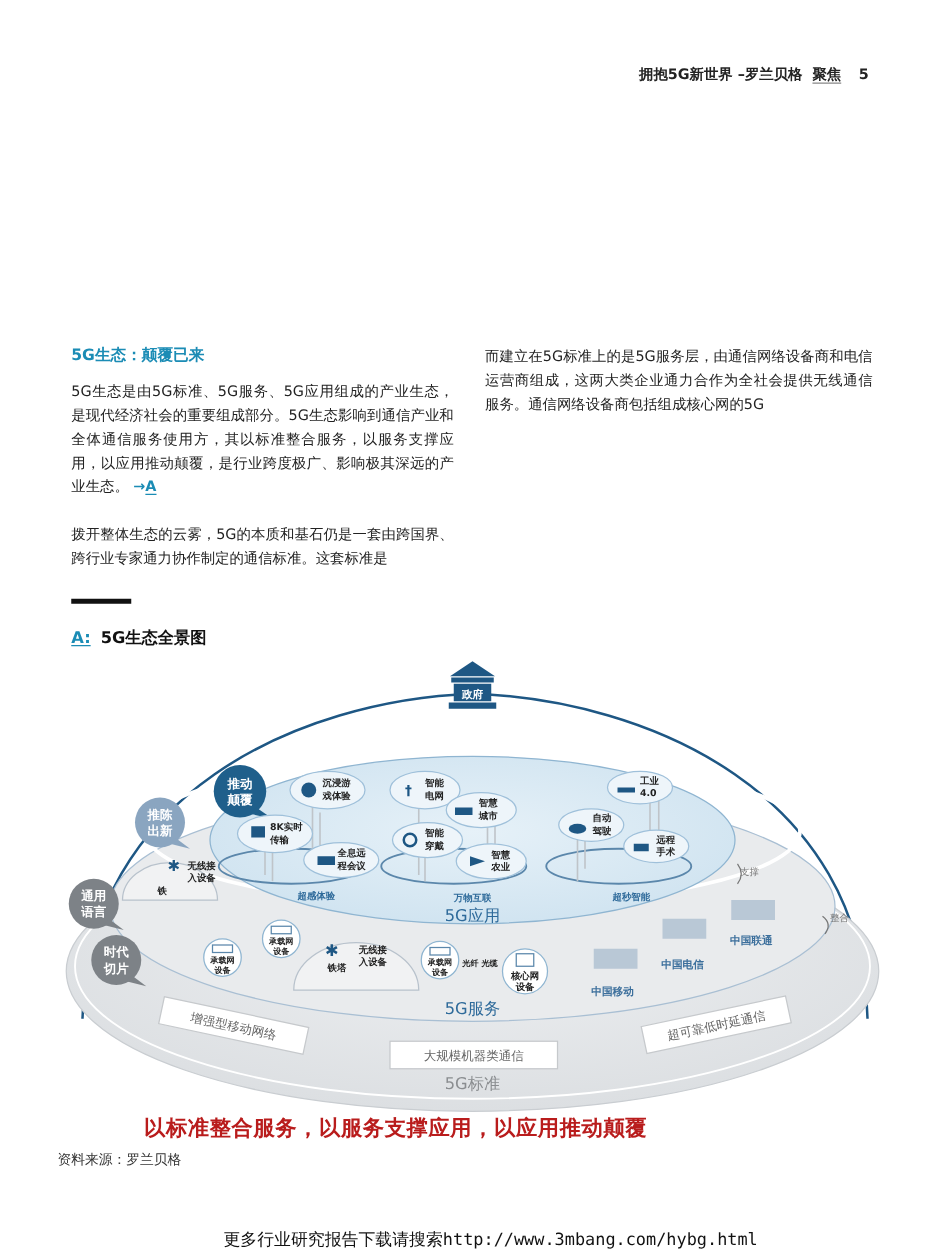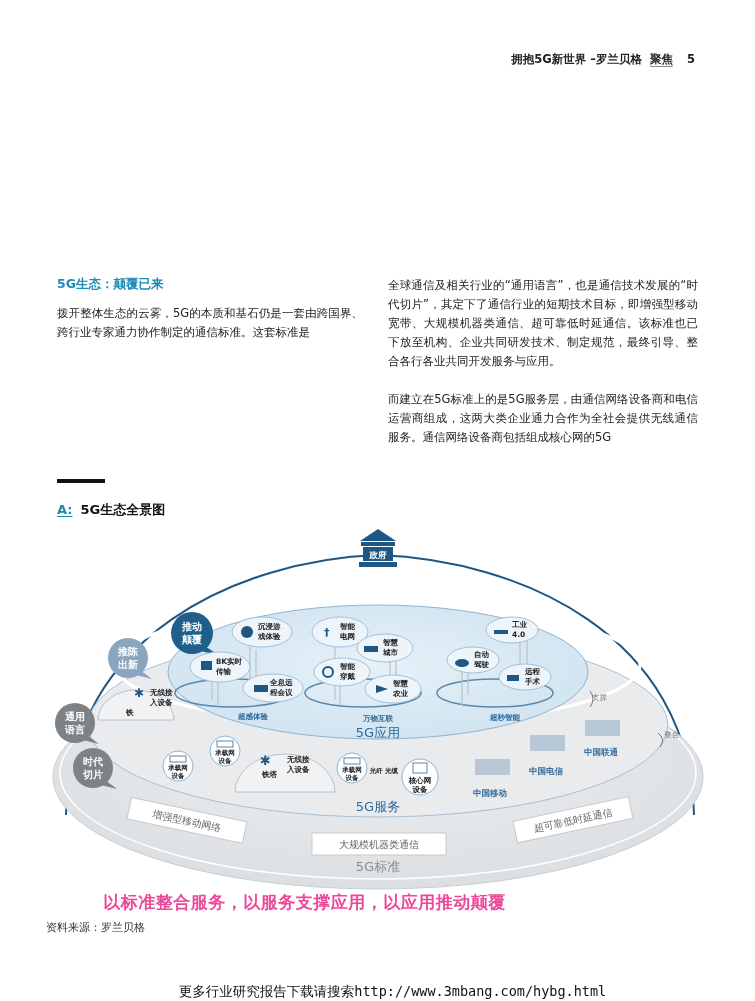--- a/index.html
+++ b/index.html
@@ -18,43 +18,46 @@
   .link-a { color: #1b8cb5; font-weight: bold; }
   .link-a u { text-underline-offset: 2px; }
 
   .rule { position: absolute; left: 57px; top: 479px; width: 48px; height: 4px; background: #111; }
   .fig-title { position: absolute; left: 57px; top: 501px; font-size: 13px; font-weight: bold; color: #111; }
   .fig-title .tag { color: #1b8cb5; text-decoration: underline; margin-right: 8px; text-underline-offset: 2px; }
 
   .diagram { position: absolute; left: 0; top: 515px; width: 755px; height: 380px; }
   .diagram svg { width: 755px; height: 380px; display: block; }
 
-  .slogan { position: absolute; left: 0; width: 609px; top: 891px; text-align: center; font-size: 17px; font-weight: bold; color: #ec4899; letter-spacing: 0.5px; }
+  .slogan { position: absolute; left: 12px; width: 609px; top: 891px; text-align: center; font-size: 17px; font-weight: bold; color: #b91c1c; letter-spacing: 0.5px; }
   .source { position: absolute; left: 46px; top: 920px; font-size: 11px; color: #333; }
   .footer { position: absolute; left: 0; width: 755px; top: 983px; text-align: center; font-size: 13.5px; color: #111; font-family: "DejaVu Sans Mono", "Liberation Mono", monospace; }
   .footer .cn { font-family: "DejaVu Sans", sans-serif; margin-left: 30px; }
 
   .svgtxt { font-family: "DejaVu Sans", "Liberation Sans", sans-serif; }
 </style>
 </head>
 <body>
 
 <div class="header">
   <span>拥抱5G新世界 –罗兰贝格</span>
   <span class="focus">聚焦</span>
   <span class="pageno">5</span>
 </div>
 
 <div class="col col-left">
   <div class="sec-title">5G生态：颠覆已来</div>
+  <p class="para">
+    <span>5G生态是由5G标准、5G服务、5G应用组成的产业生态，是现代经济社会的重要组成部分。5G生态影响到通信产业和全体通信服务使用方，其以标准整合服务，以服务支撑应用，以应用推动颠覆，是行业跨度极广、影响极其深远的产业生态。</span>
+    <span class="link-a"><span>→</span><u>A</u></span>
+  </p>
   <p class="para">拨开整体生态的云雾，5G的本质和基石仍是一套由跨国界、跨行业专家通力协作制定的通信标准。这套标准是</p>
 </div>
 
 <div class="col col-right">
-  <p class="para">全球通信及相关行业的“通用语言”，也是通信技术发展的“时代切片”，其定下了通信行业的短期技术目标，即增强型移动宽带、大规模机器类通信、超可靠低时延通信。该标准也已下放至机构、企业共同研发技术、制定规范，最终引导、整合各行各业共同开发服务与应用。</p>
   <p class="para">而建立在5G标准上的是5G服务层，由通信网络设备商和电信运营商组成，这两大类企业通力合作为全社会提供无线通信服务。通信网络设备商包括组成核心网的5G</p>
 </div>
 
 <div class="rule"></div>
 <div class="fig-title">
   <span class="tag">A:</span><span>5G生态全景图</span>
 </div>
 
 <div class="diagram">
 <svg viewBox="0 0 755 380" xmlns="http://www.w3.org/2000/svg" class="svgtxt">

